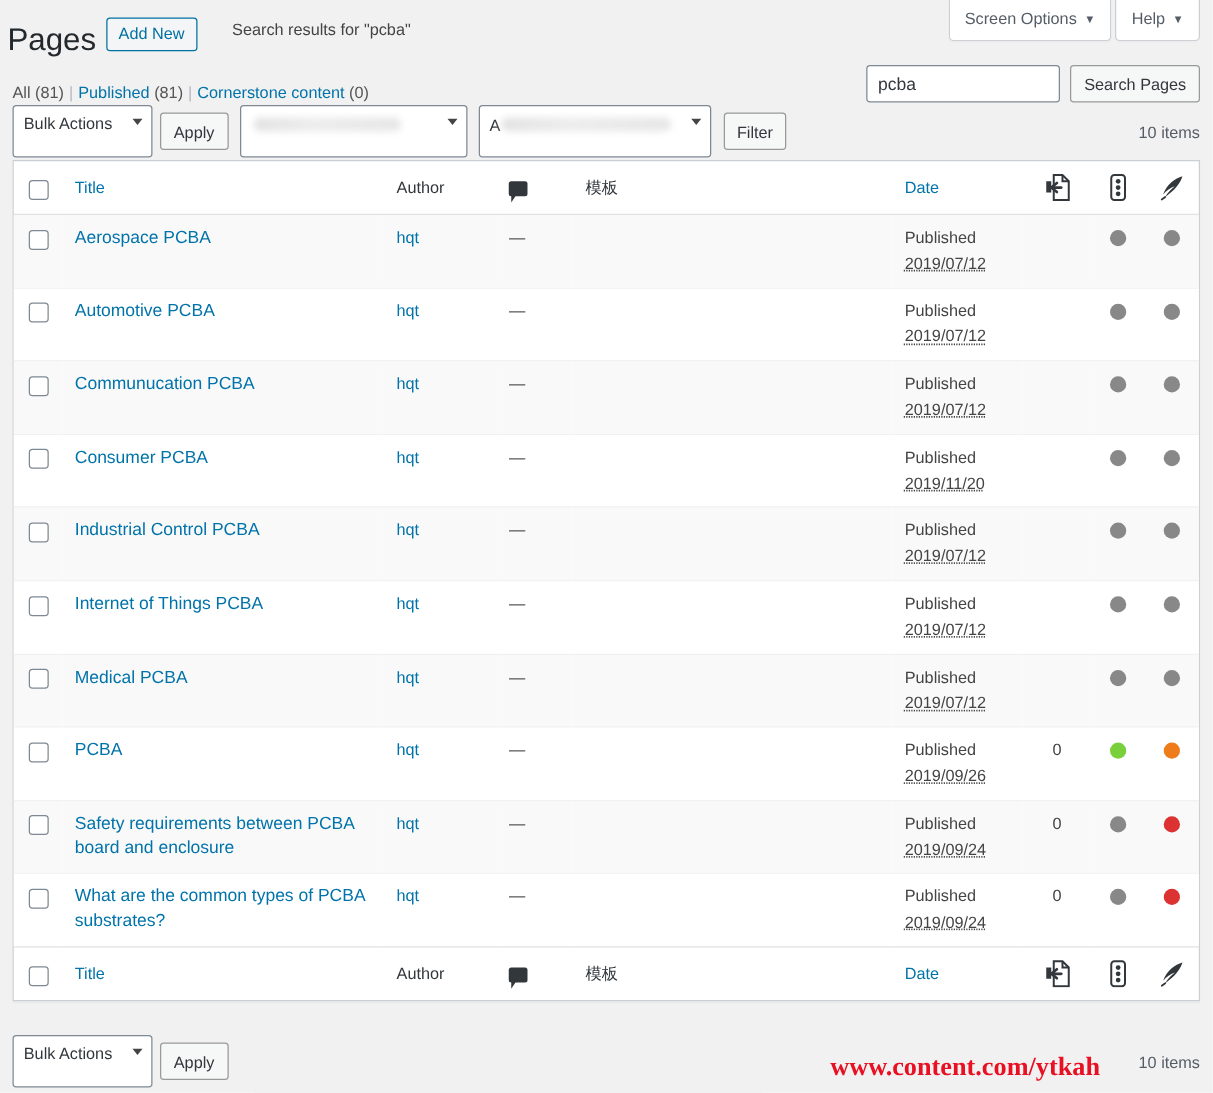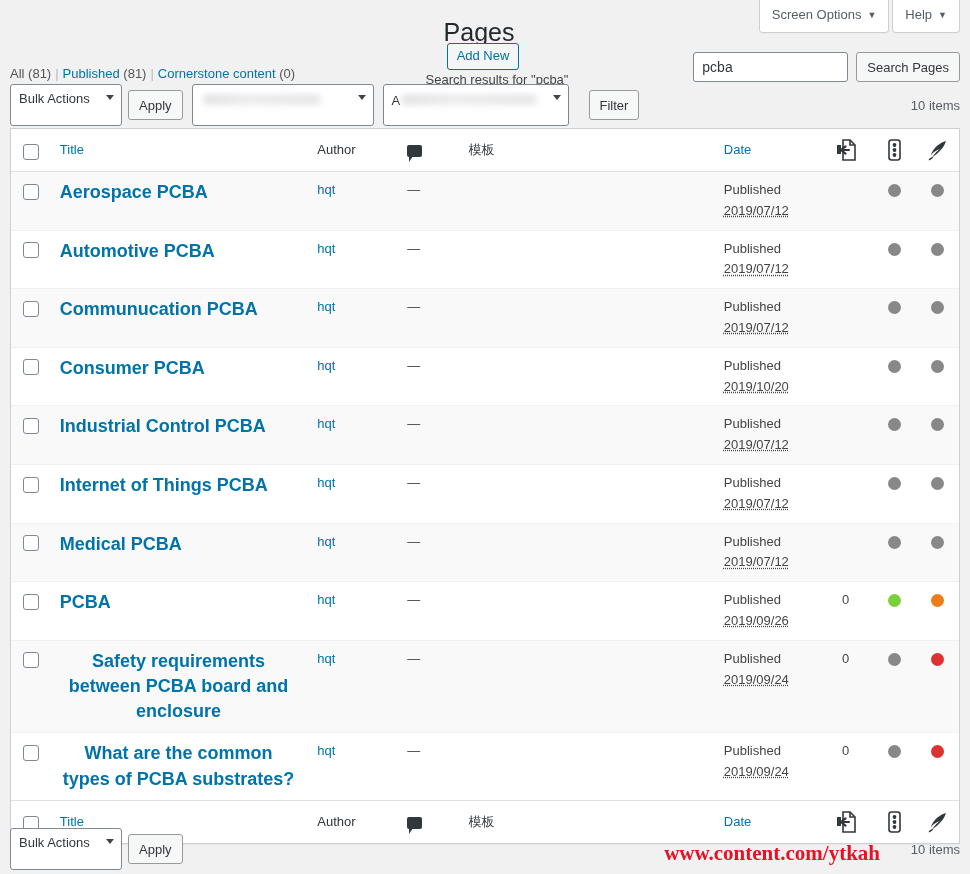--- a/index.html
+++ b/index.html
@@ -30,21 +30,21 @@
     cursor: pointer;
     line-height: 17px;
     margin-left: 3px;
     box-shadow: 0 1px 1px rgba(0,0,0,0.02);
   }
   .meta-tab .caret { font-size: 9px; margin-left: 6px; position: relative; top: -1px; }
 
   
   .page-head {
     position: absolute; left: 6px; top: 18px; right: 10px;
-    display: flex; align-items: center; flex-direction: column;
+    display: flex; align-items: flex-start;
   }
   h1.page-title {
     font-size: 25px; font-weight: 400; line-height: 29px;
     margin: 0; padding: 0 8px 0 0; color: #23282d;
   }
   .add-new-btn {
     display: inline-block;
     font-size: 13px; line-height: 16px;
     padding: 4px 9px 5px 9px;
     background: #f3f5f6;
@@ -210,27 +210,26 @@
     border: 1px solid #7e8993;
     border-radius: 3px;
     background: #fff;
     display: inline-block;
     cursor: pointer;
     vertical-align: middle;
     margin-top: 2px;
   }
   .row-title {
     color: #0073aa;
-    font-weight: bold;
-    font-size: 18px;
+    font-weight: normal;
+    font-size: 14px;
     text-decoration: none;
     cursor: pointer;
     line-height: 1.4em;
     display: inline-block;
-    text-align: center;
   }
   .col-head-link { color: #0073aa; text-decoration: none; cursor: pointer; }
   .author-link { color: #0073aa; text-decoration: none; cursor: pointer; font-size: 13px; }
   .dash { color: #444; }
   .post-date { color: #444; font-size: 13px; line-height: 1.6em; }
   .post-date .stamp { text-decoration: underline; text-decoration-style: dotted; color: #444; }
   .comment-count { color: #444; font-size: 13px; }
 
   .dot {
     display: inline-block;
@@ -309,21 +308,21 @@
     <div class="fake-select" style="width:182px;margin-left:9px;">
       <span class="blur-text" style="width:118px;margin-top:9px;margin-left:2px;"></span>
       <span class="arrow"></span>
     </div>
 
     <div class="fake-select" style="width:186px;margin-left:9px;">
       <span>A</span><span class="blur-text" style="width:136px;margin-top:9px;margin-left:1px;"></span>
       <span class="arrow"></span>
     </div>
 
-    <button class="btn-secondary" style="margin-left:20px;">Filter</button>
+    <button class="btn-secondary" style="margin-left:10px;">Filter</button>
 
     <span class="displaying-num">10 items</span>
   </div>
 
   <table class="wp-list-table">
     <thead>
       <tr>
         <th class="col-cb">
           <span class="cb-input"></span>
         </th>
@@ -413,21 +412,21 @@
           <td class="col-seo"><span class="dot" style="background:#888888"></span></td>
           <td class="col-read"><span class="dot" style="background:#888888"></span></td>
         </tr>
         <tr>
           <td class="col-cb"><span class="cb-input"></span></td>
           <td class="col-title"><a class="row-title">Consumer PCBA</a></td>
           <td class="col-author"><a class="author-link">hqt</a></td>
           <td class="col-comments"><span class="dash">—</span></td>
           <td class="col-template"></td>
           <td class="col-date">
-            <div class="post-date"><span>Published</span><br><span class="stamp">2019/10/20</span></div>
+            <div class="post-date"><span>Published</span><br><span class="stamp">2019/11/20</span></div>
           </td>
           <td class="col-links"><span class="comment-count"></span></td>
           <td class="col-seo"><span class="dot" style="background:#888888"></span></td>
           <td class="col-read"><span class="dot" style="background:#888888"></span></td>
         </tr>
         <tr class="alt">
           <td class="col-cb"><span class="cb-input"></span></td>
           <td class="col-title"><a class="row-title">Industrial Control PCBA</a></td>
           <td class="col-author"><a class="author-link">hqt</a></td>
           <td class="col-comments"><span class="dash">—</span></td>

